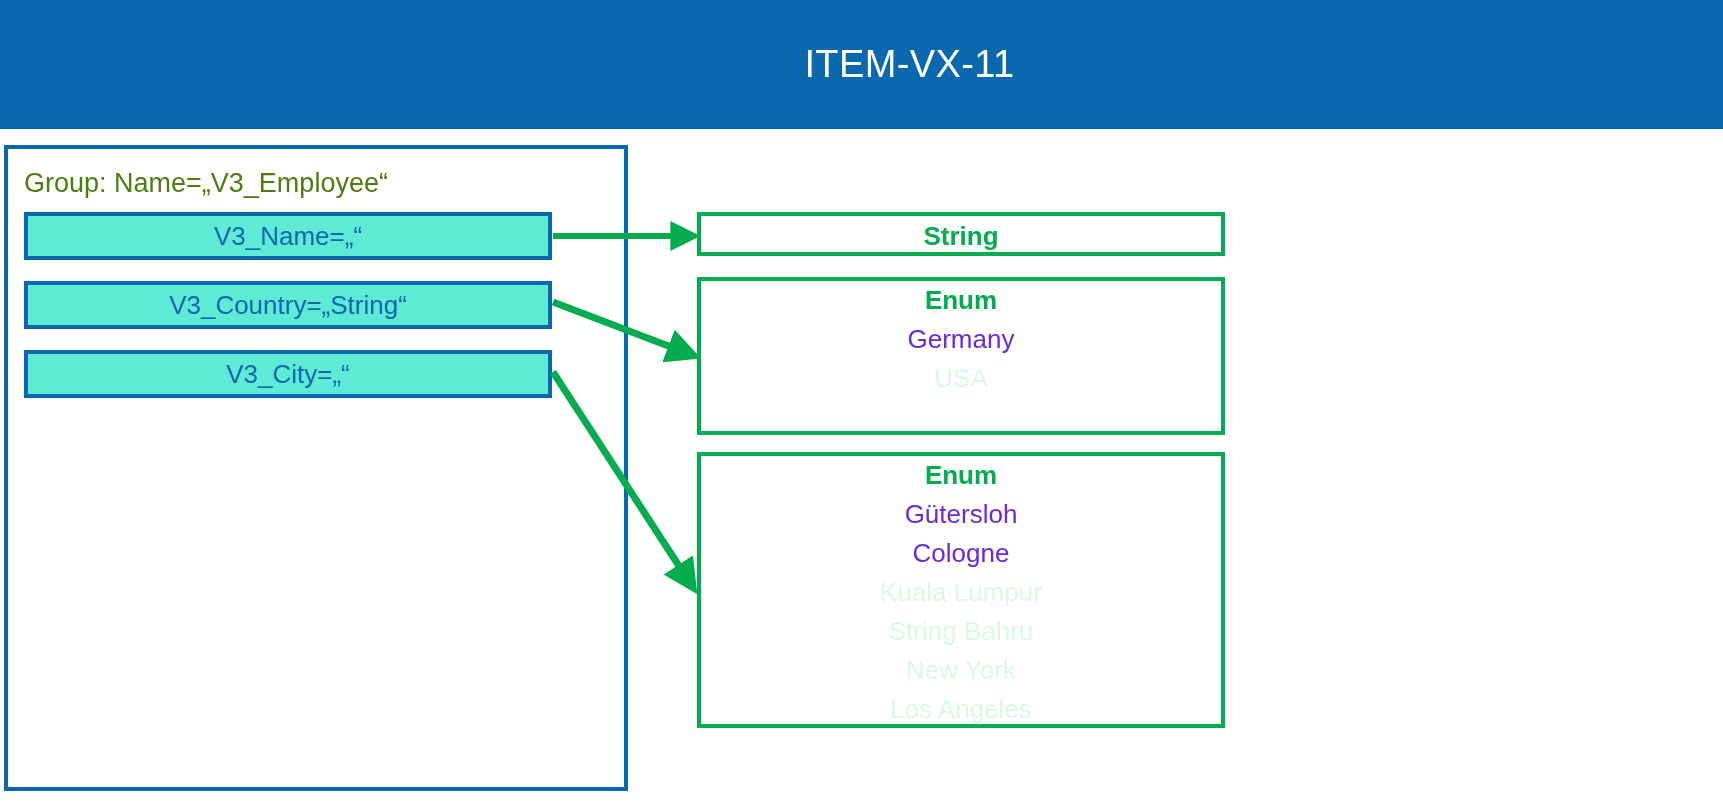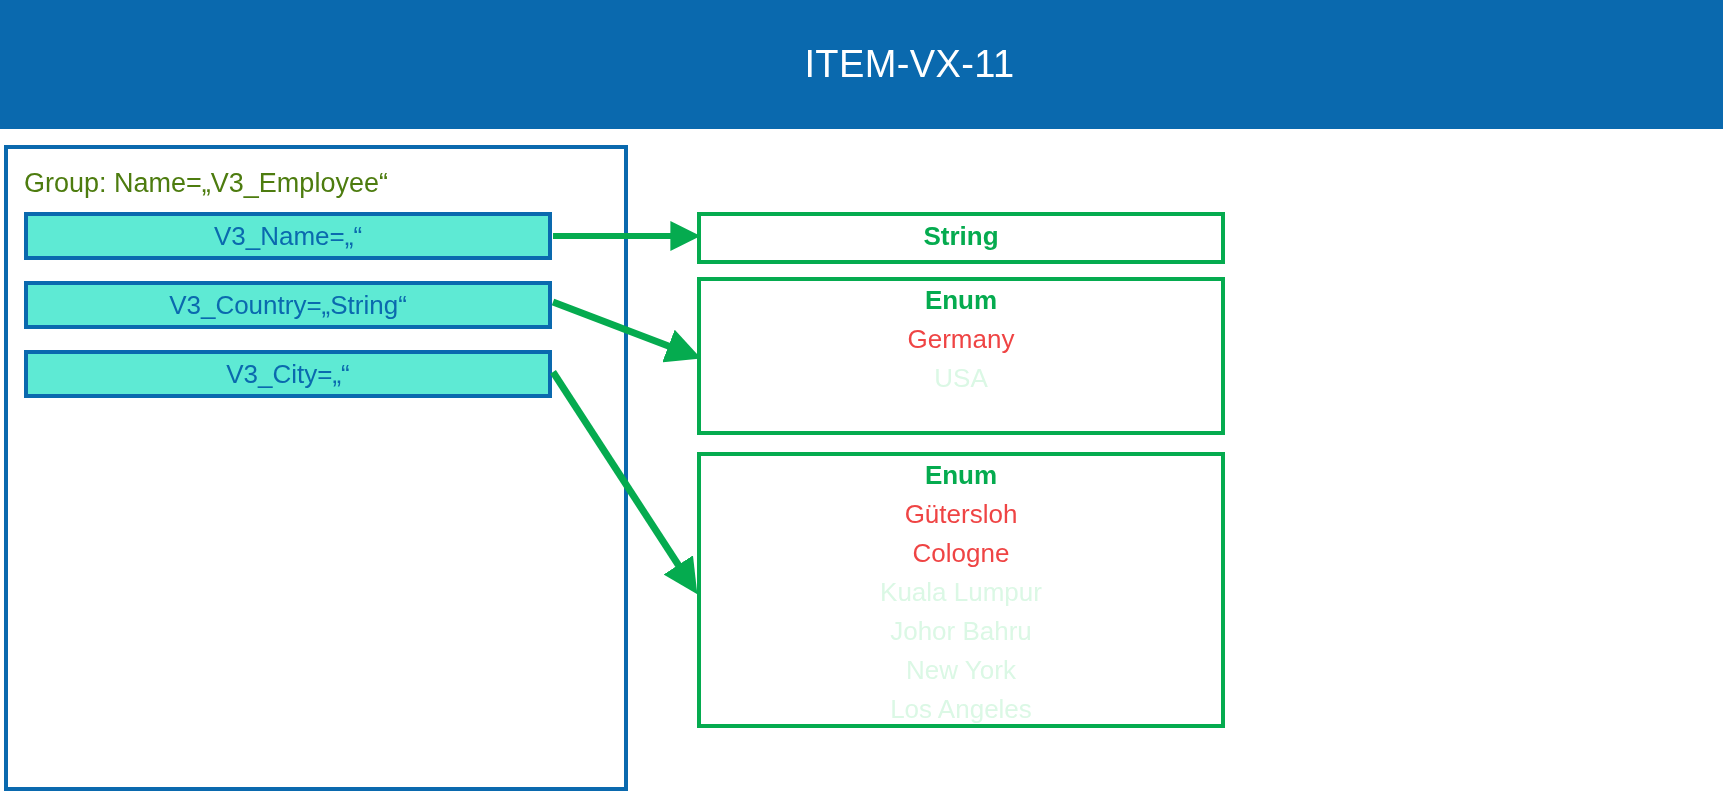--- a/index.html
+++ b/index.html
@@ -92,38 +92,38 @@
   
   .type-box {
     position: absolute;
     left: 697px;
     width: 528px;
     border: 4px solid #05ab4f;
     box-sizing: border-box;
     background: #ffffff;
     text-align: center;
   }
-  #type-0 { top: 212px; height: 52px; }
+  #type-0 { top: 212px; height: 44px; }
   #type-1 { top: 277px; height: 158px; }
   #type-2 { top: 452px; height: 276px; }
 
   .type-title {
     color: #05ab4f;
     font-weight: bold;
     font-size: 26px;
     line-height: 39px;
     white-space: nowrap;
   }
   #type-0 .type-title { line-height: 40px; }
   .type-value {
     font-size: 26px;
     line-height: 39px;
     white-space: nowrap;
   }
-  .type-value.active { color: #ef4444; }
+  .type-value.active { color: #6d28d9; }
   .type-value.faded  { color: #dbf8e5; }
 
   
   .arrow-layer {
     position: absolute;
     left: 0;
     top: 0;
     width: 1723px;
     height: 804px;
     pointer-events: none;
@@ -156,21 +156,21 @@
     <div class="type-title">Enum</div>
     <div class="type-value active">Germany</div>
     <div class="type-value faded">USA</div>
   </div>
 
   <div class="type-box" id="type-2">
     <div class="type-title">Enum</div>
     <div class="type-value active">Gütersloh</div>
     <div class="type-value active">Cologne</div>
     <div class="type-value faded">Kuala Lumpur</div>
-    <div class="type-value faded">Johor Bahru</div>
+    <div class="type-value faded">String Bahru</div>
     <div class="type-value faded">New York</div>
     <div class="type-value faded">Los Angeles</div>
   </div>
 
   <svg class="arrow-layer" width="1723" height="804" viewBox="0 0 1723 804">
     <defs>
       <marker id="ah" markerWidth="5" markerHeight="5" refX="3.6" refY="2.5" orient="auto" markerUnits="strokeWidth">
         <path d="M0,0 L5,2.5 L0,5 z" fill="#05ab4f"></path>
       </marker>
     </defs>

